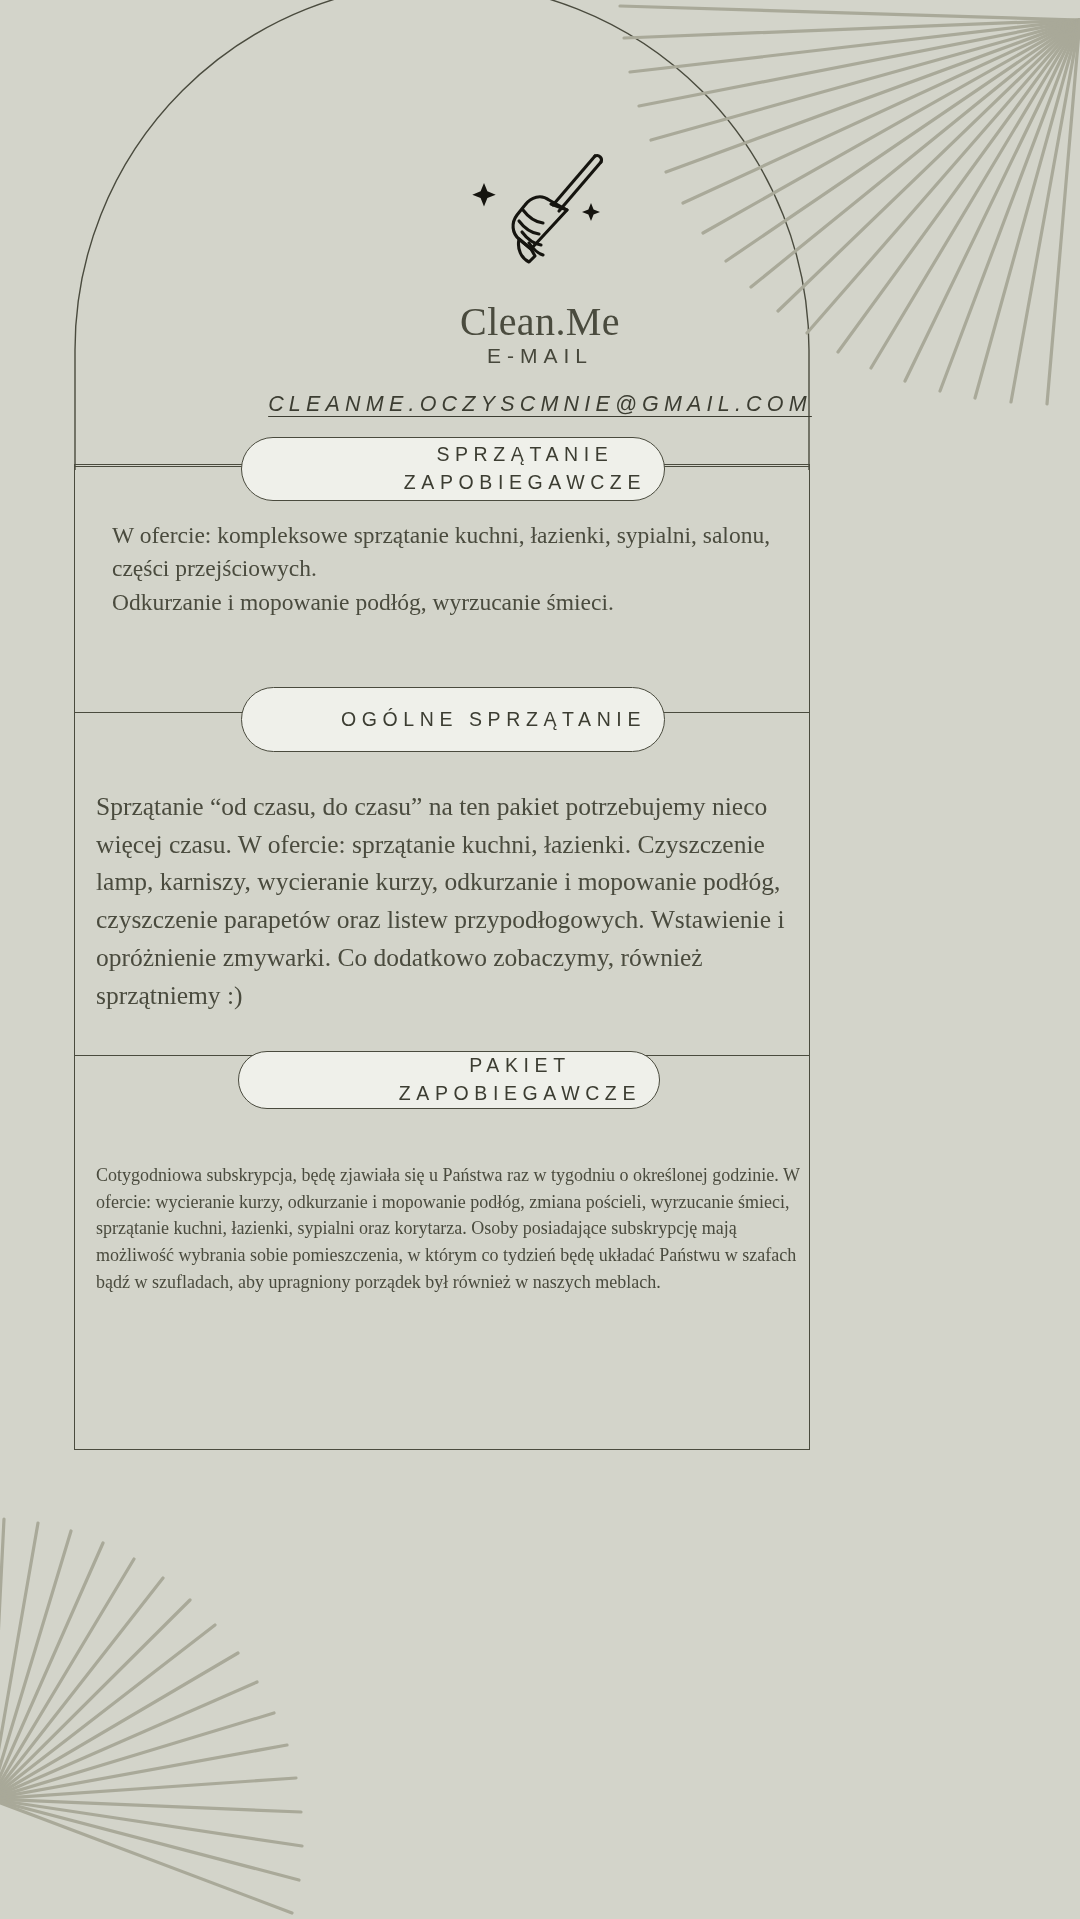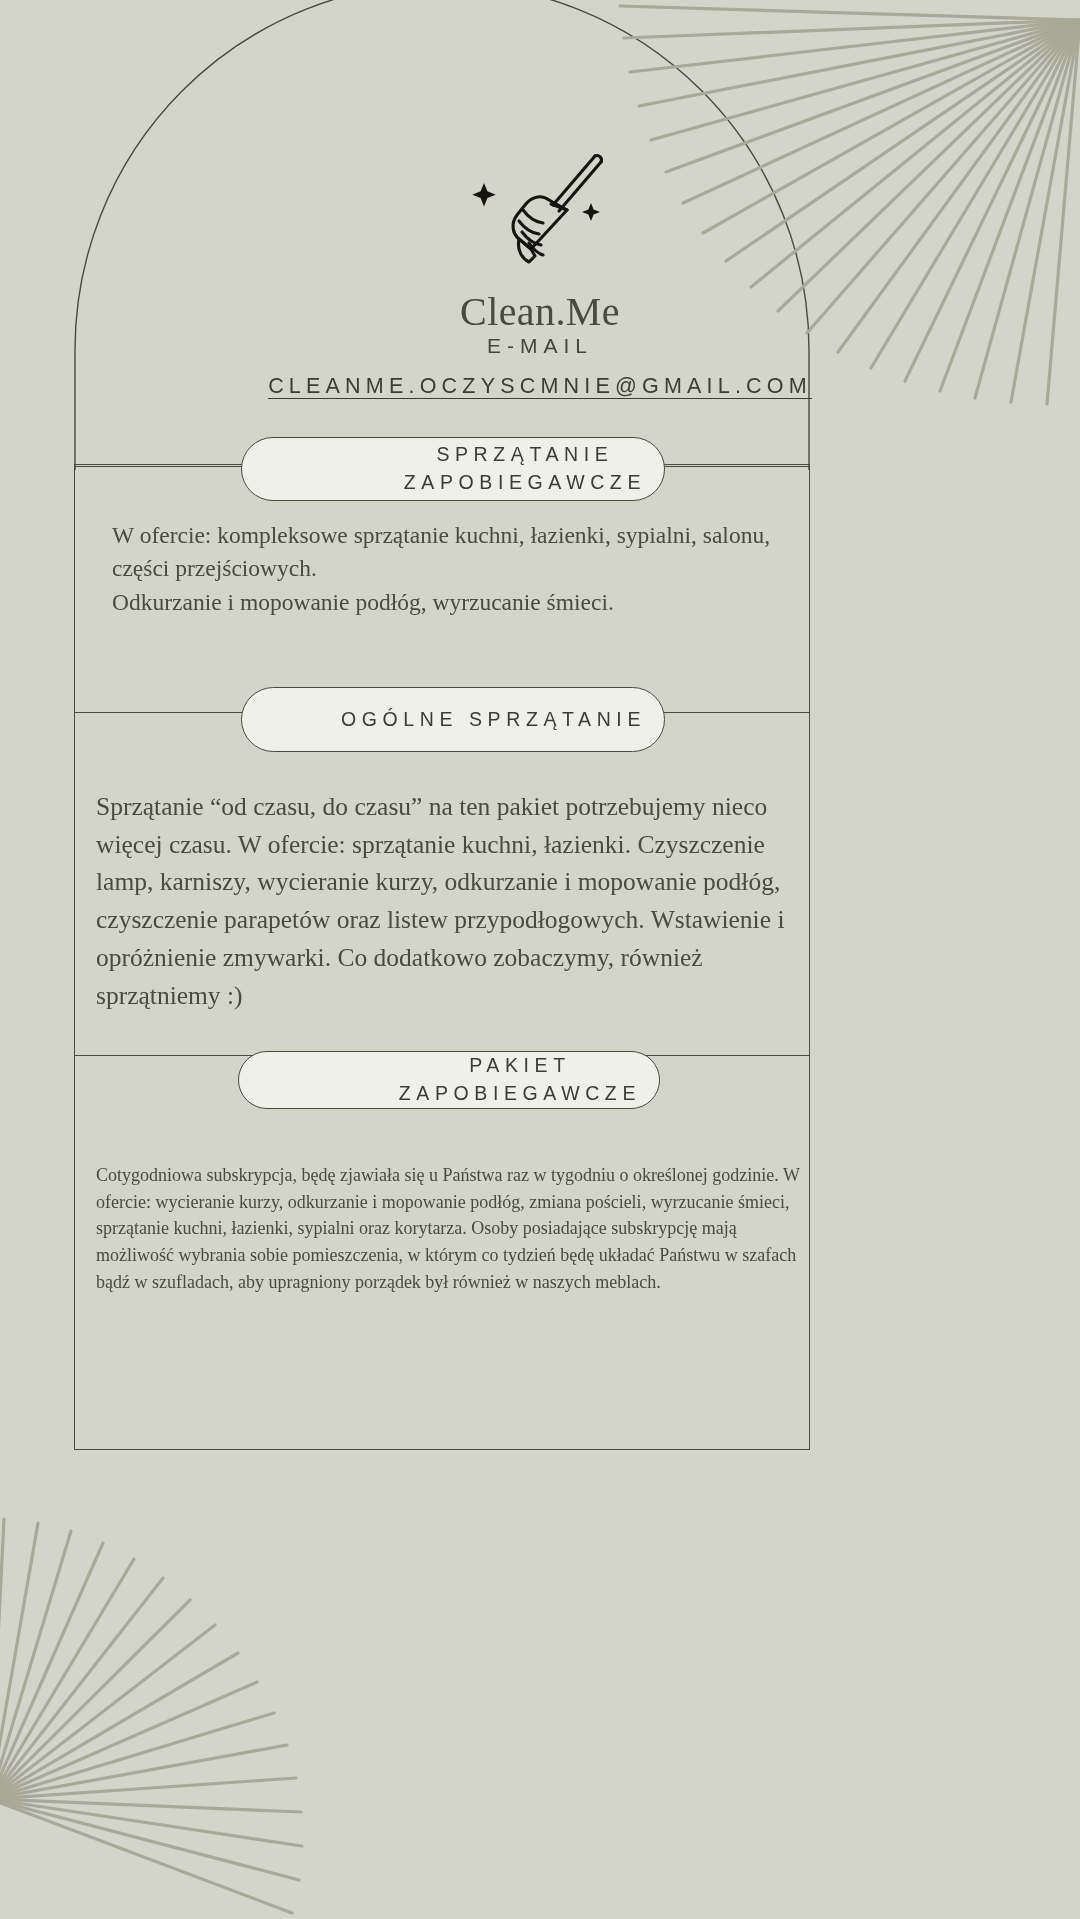--- a/index.html
+++ b/index.html
@@ -45,44 +45,45 @@
     left: 0; right: 0;
     top: 148px;
     text-align: center;
     z-index: 6;
   }
   .broom-icon {
     display: block;
     margin: 0 auto;
   }
   .brand-title {
-    margin: 22px 0 0 0;
+    margin: 32px 0 0 0;
     font-size: 40px;
     font-weight: 400;
     color: #4a4b3e;
     letter-spacing: 0.4px;
     line-height: 1.1;
     font-family: "Liberation Serif", serif;
   }
   .email-label {
     font-family: "Liberation Sans", sans-serif;
     font-size: 21px;
     letter-spacing: 6px;
     color: #46473b;
     text-transform: uppercase;
   }
   .email-value {
-    margin-top: 16px;
+    margin-top: 24px;
     font-family: "Liberation Sans", sans-serif;
     font-size: 21.5px;
     letter-spacing: 5.2px;
     color: #3c3d32;
     text-decoration: underline;
     text-underline-offset: 5px;
     text-decoration-thickness: 1px;
+    font-style: italic;
   }
 
   
   .frame {
     position: absolute;
     left: 74px;
     top: 464px;
     width: 736px;
     height: 986px;
     border: 1.3px solid #4a4b3e;

